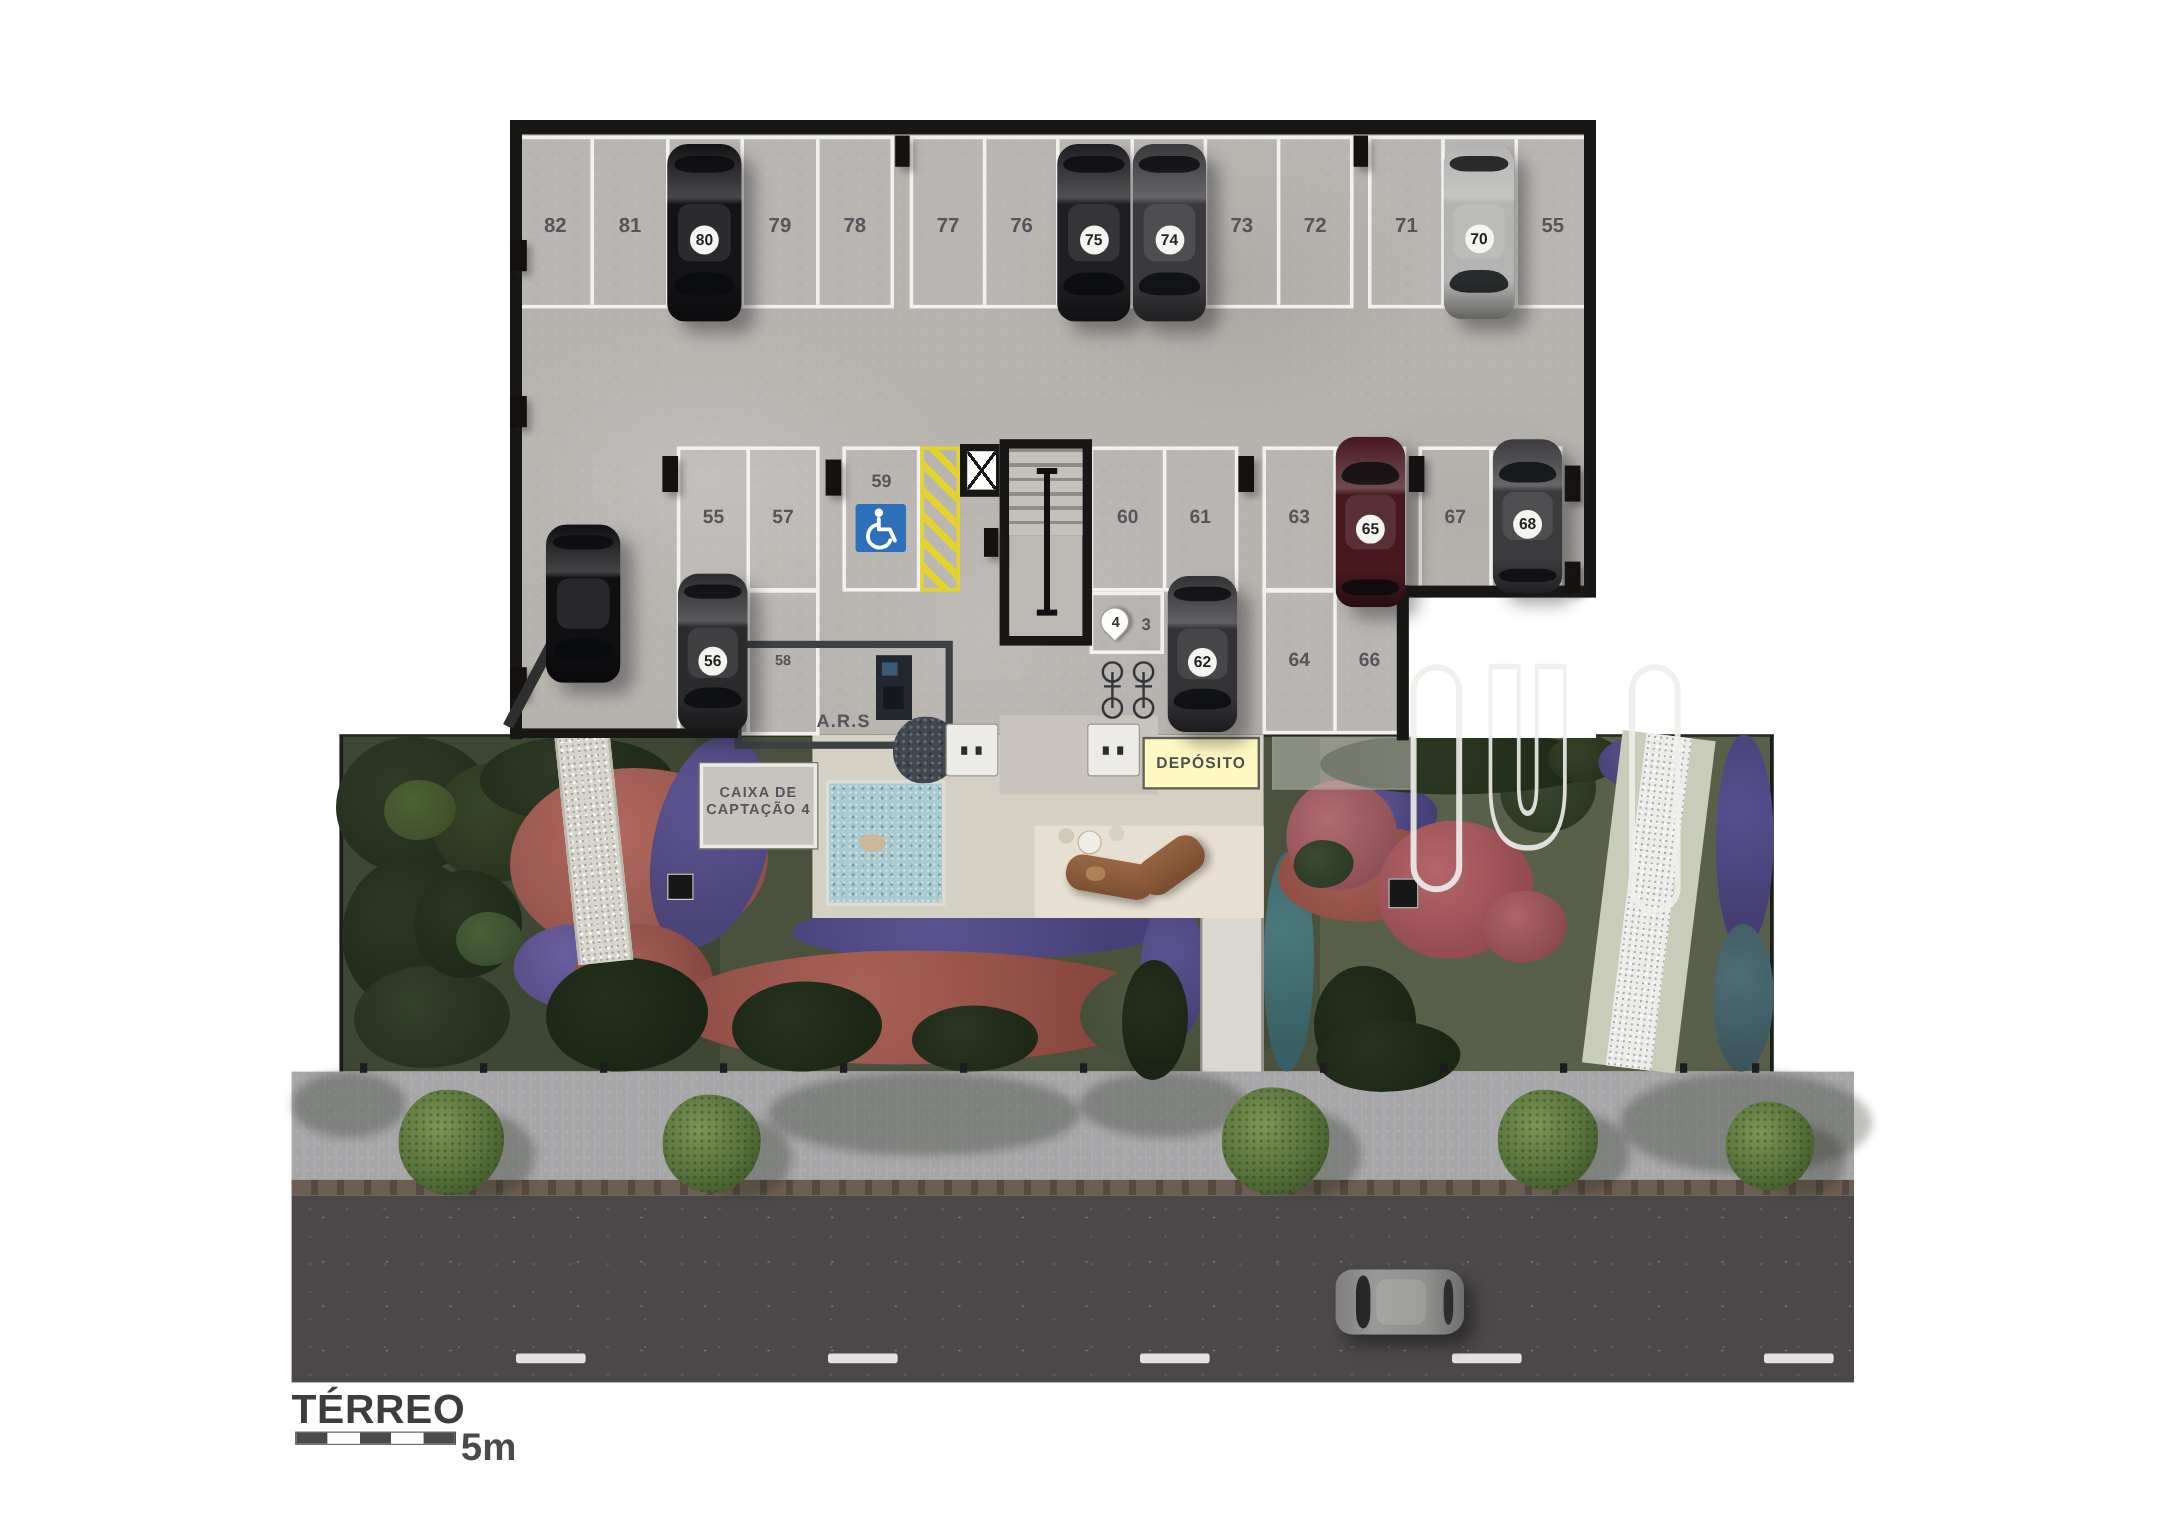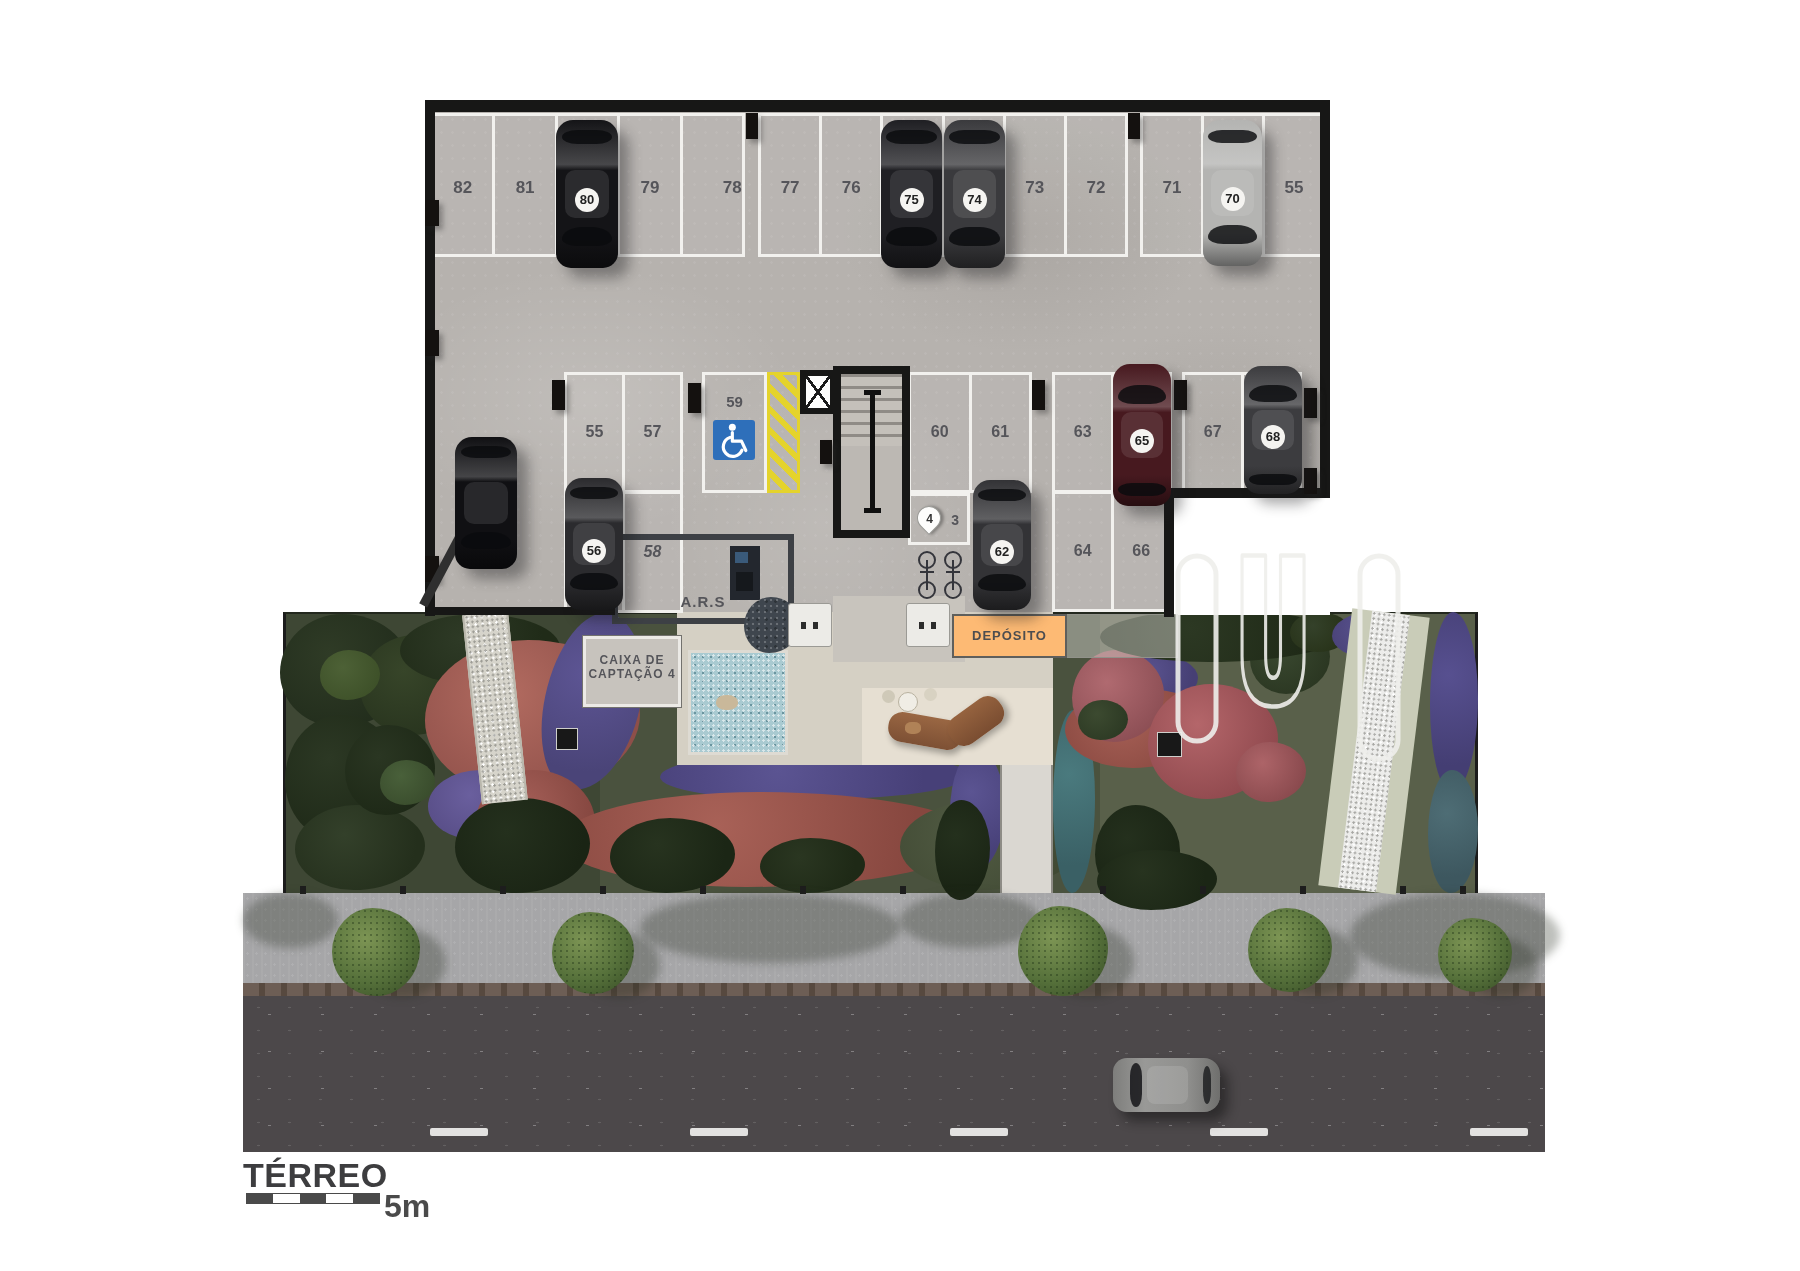--- a/index.html
+++ b/index.html
@@ -153,21 +153,21 @@
   </div>
   <div class="abs blob fl" style="left:744px;top:597px;width:56px;height:56px;background-color:#3f464e;z-index:7;"></div>
   <div class="abs white-box" style="left:788px;top:603px;width:44px;height:44px;z-index:7;">
     <div class="dot" style="left:12px;top:18px;"></div>
     <div class="dot" style="left:24px;top:18px;"></div>
   </div>
   <div class="abs white-box" style="left:906px;top:603px;width:44px;height:44px;z-index:7;">
     <div class="dot" style="left:12px;top:18px;"></div>
     <div class="dot" style="left:24px;top:18px;"></div>
   </div>
-  <div class="abs" style="left:952px;top:614px;width:115px;height:44px;background:#fdba74;border:2px solid #5f5f5c;z-index:7;">
+  <div class="abs" style="left:952px;top:614px;width:98px;height:44px;background:#fef9c3;border:2px solid #5f5f5c;z-index:7;">
     <div class="plan-label" style="left:50%;transform:translateX(-50%);top:12px;font-size:13px;color:#4e4e50;">DEPÓSITO</div>
   </div>
   <div class="abs" style="left:583px;top:636px;width:98px;height:71px;background:#c7c3bd;border:3px solid #eceae6;outline:1px solid #73726e;z-index:6;text-align:center;">
     <div class="plan-label" style="position:static;display:block;margin-top:14px;font-size:12px;">CAIXA DE</div>
     <div class="plan-label" style="position:static;display:block;font-size:12px;">CAPTAÇÃO 4</div>
   </div>
 
   <div class="abs" style="left:862px;top:688px;width:191px;height:77px;background:#e6dfd2;z-index:6;"></div>
   <div class="abs" style="left:888px;top:716px;width:74px;height:30px;border-radius:14px;background:linear-gradient(180deg,#9a6743,#7d5034);transform:rotate(10deg);z-index:7;box-shadow:3px 4px 6px rgba(0,0,0,.3);"></div>
   <div class="abs" style="left:946px;top:705px;width:60px;height:32px;border-radius:14px;background:linear-gradient(180deg,#96633f,#7a4d31);transform:rotate(-36deg);z-index:7;box-shadow:3px 4px 6px rgba(0,0,0,.3);"></div>
@@ -241,21 +241,21 @@
       <div class="stall">
         <div class="stall-num" style="top: 45%;">81</div>
       </div>
       <div class="stall">
         <div class="stall-num" style="top: 45%;">80</div>
       </div>
       <div class="stall">
         <div class="stall-num" style="top: 45%;">79</div>
       </div>
       <div class="stall">
-        <div class="stall-num" style="top: 45%; margin-left: 20px;">78</div>
+        <div class="stall-num" style="top: 45%;">78</div>
       </div>
     </div>
     <div class="abs stall-group" style="left: 758px; top: 113px; width: 370px; height: 144px; z-index: 5; display: flex;">
       <div class="stall">
         <div class="stall-num" style="top: 45%;">77</div>
       </div>
       <div class="stall">
         <div class="stall-num" style="top: 45%;">76</div>
       </div>
       <div class="stall">
@@ -288,21 +288,21 @@
       </div>
       <div class="stall">
         <div class="stall-num" style="top: 42%; font-size: 16px;">57</div>
       </div>
     </div>
     <div class="abs stall-group" style="left: 564px; top: 491px; width: 119px; height: 122px; z-index: 5; display: flex;">
       <div class="stall">
         <div class="stall-num" style="top: 42%; font-size: 16px;">56</div>
       </div>
       <div class="stall">
-        <div class="stall-num" style="top: 42%; font-size: 16px; font-style: italic;">58</div>
+        <div class="stall-num" style="top: 42%; font-size: 12px;">58</div>
       </div>
     </div>
     <div class="abs stall-group" style="left: 908px; top: 372px; width: 124px; height: 121px; z-index: 5; display: flex;">
       <div class="stall">
         <div class="stall-num" style="top: 42%; font-size: 16px;">60</div>
       </div>
       <div class="stall">
         <div class="stall-num" style="top: 42%; font-size: 16px;">61</div>
       </div>
     </div>

